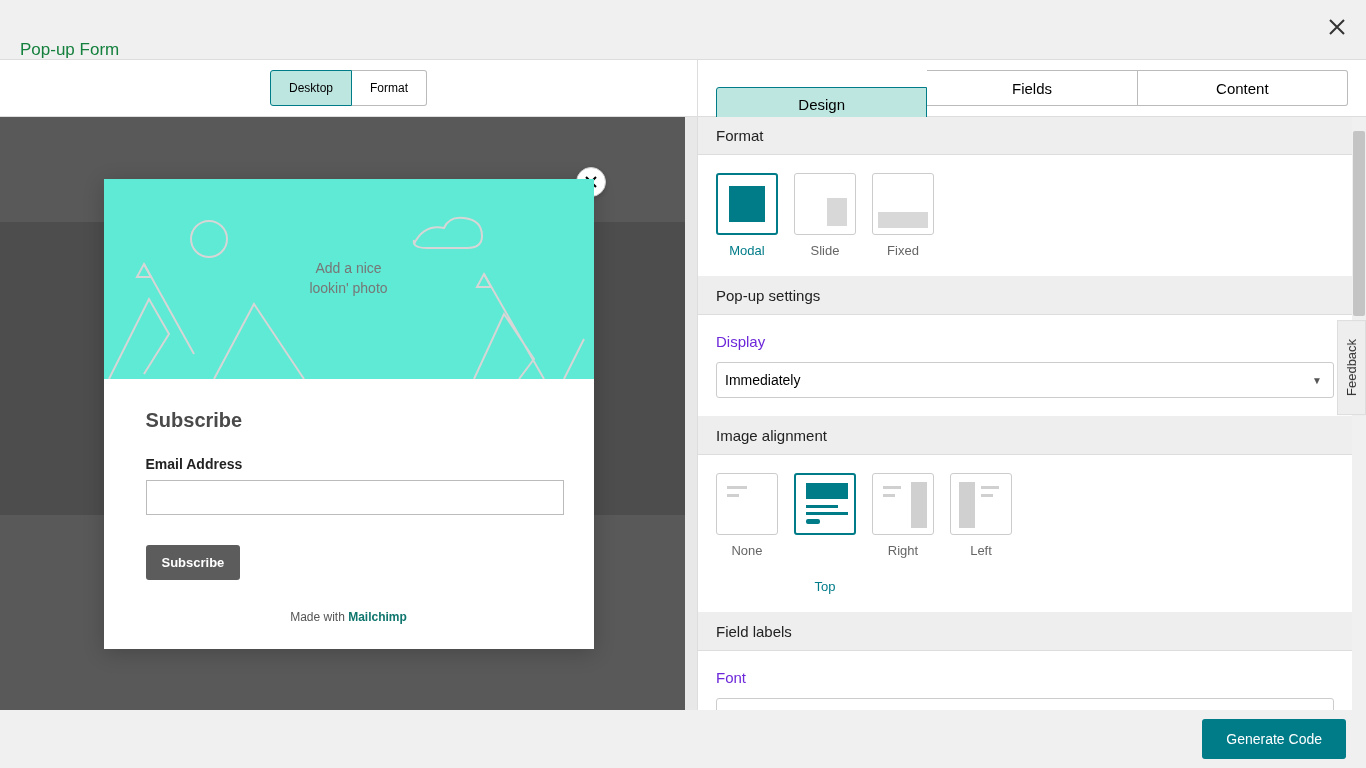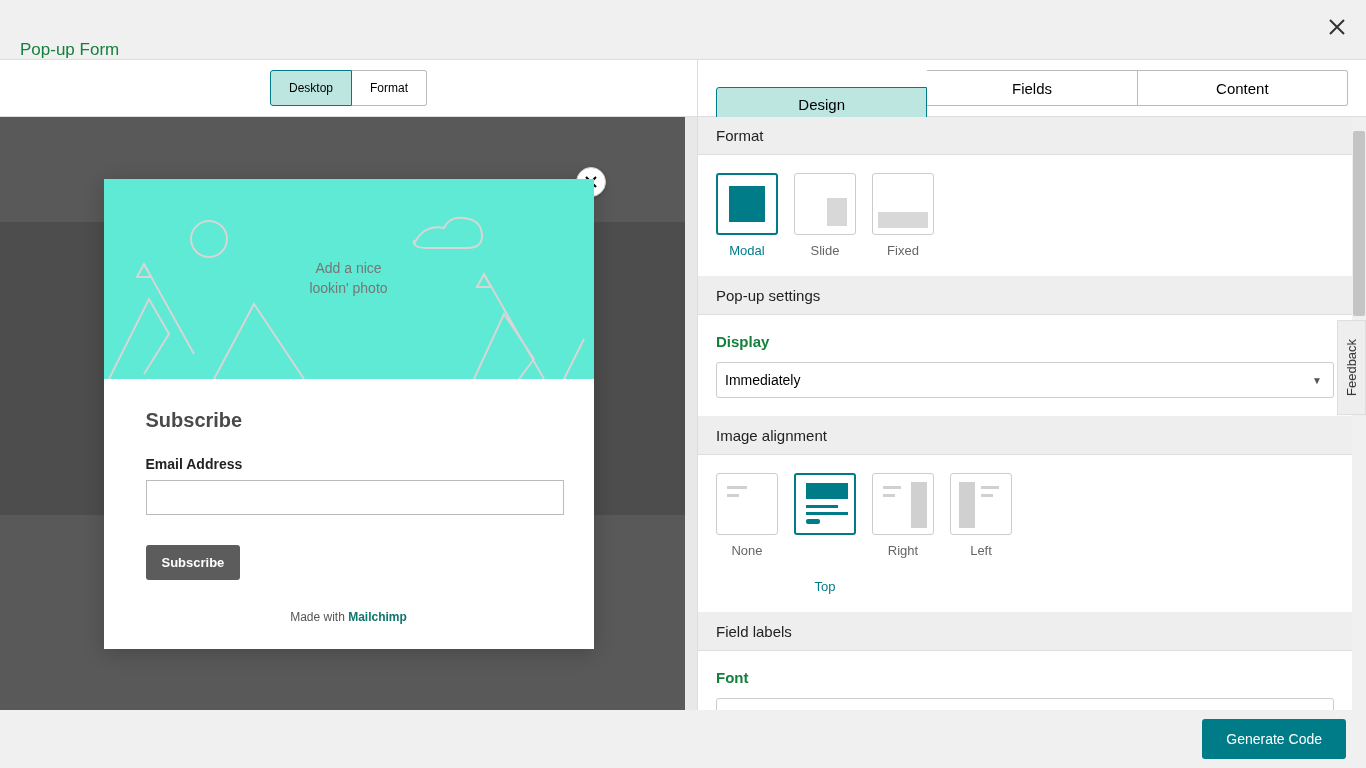--- a/index.html
+++ b/index.html
@@ -60,21 +60,21 @@
 .format-opt { display: flex; flex-direction: column; align-items: center; gap: 8px; cursor: pointer; }
 .format-box { width: 62px; height: 62px; border: 1px solid #ccc; border-radius: 3px; display: flex; align-items: center; justify-content: center; position: relative; }
 .format-opt.active .format-box { border: 2px solid #007c89; }
 .format-opt.active .format-label { color: #007c89; }
 .format-label { font-size: 13px; color: #666; }
 .fmt-modal-inner { width: 36px; height: 36px; background: #007c89; }
 .fmt-slide-inner { width: 20px; height: 28px; background: #d8d8d8; position: absolute; right: 8px; bottom: 8px; }
 .fmt-fixed-inner { width: 50px; height: 16px; background: #d8d8d8; position: absolute; bottom: 6px; }
 
 .field-group { margin-bottom: 0; }
-.field-label { font-size: 15px; font-weight: 700; color: #15803d; margin-bottom: 12px; display: block; }
+.field-label { font-size: 15px; font-weight: 400; color: #6d28d9; margin-bottom: 12px; display: block; }
 .select-wrap { position: relative; }
 .select { width: 100%; height: 36px; border: 1px solid #ccc; border-radius: 3px; padding: 0 8px; font-size: 14px; background: #fff; appearance: none; cursor: pointer; }
 .select-caret { position: absolute; right: 12px; top: 50%; transform: translateY(-50%); pointer-events: none; font-size: 10px; color: #555; }
 
 .align-options { display: flex; gap: 16px; }
 .align-opt { display: flex; flex-direction: column; align-items: center; gap: 8px; cursor: pointer; }
 .align-box { width: 62px; height: 62px; border: 1px solid #ccc; border-radius: 3px; position: relative; padding: 8px; }
 .align-opt.active .align-box { border: 2px solid #007c89; }
 .align-opt.active .align-label { color: #007c89; margin-top: 36px; }
 .align-label { font-size: 13px; color: #666; }

